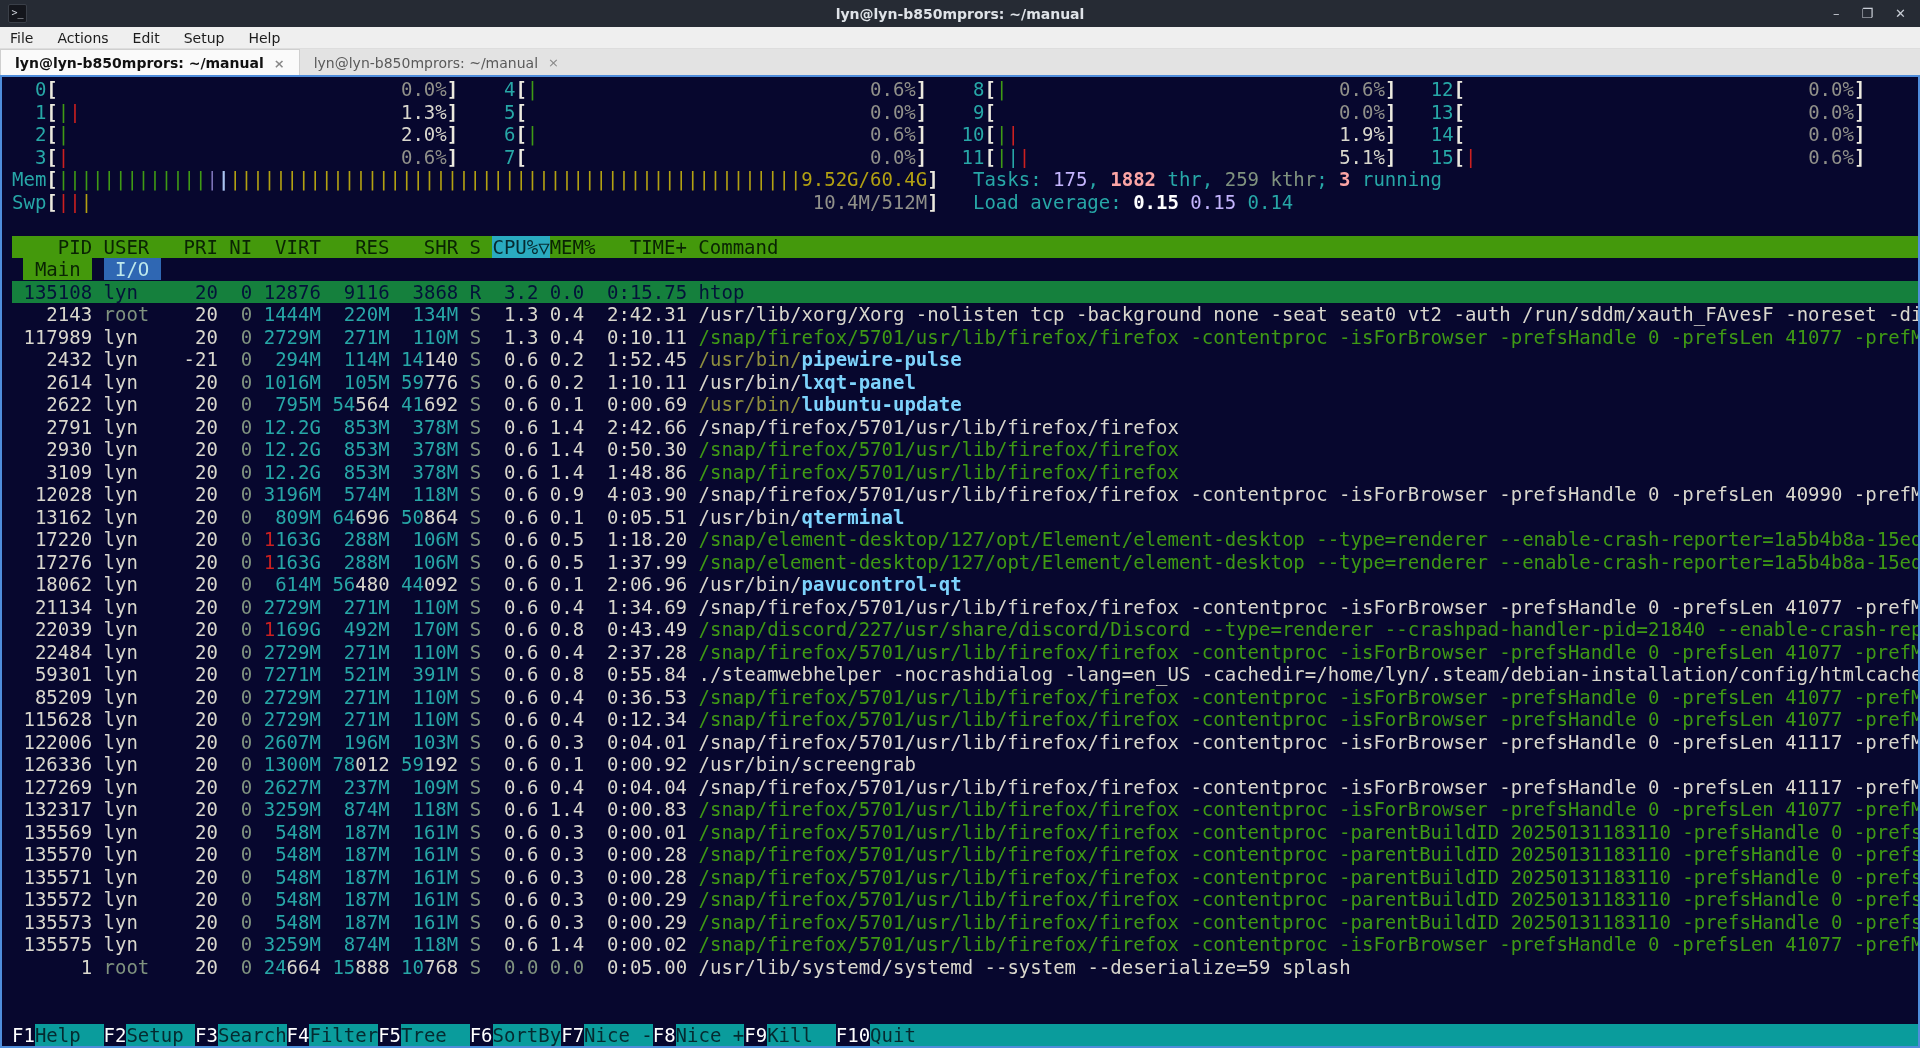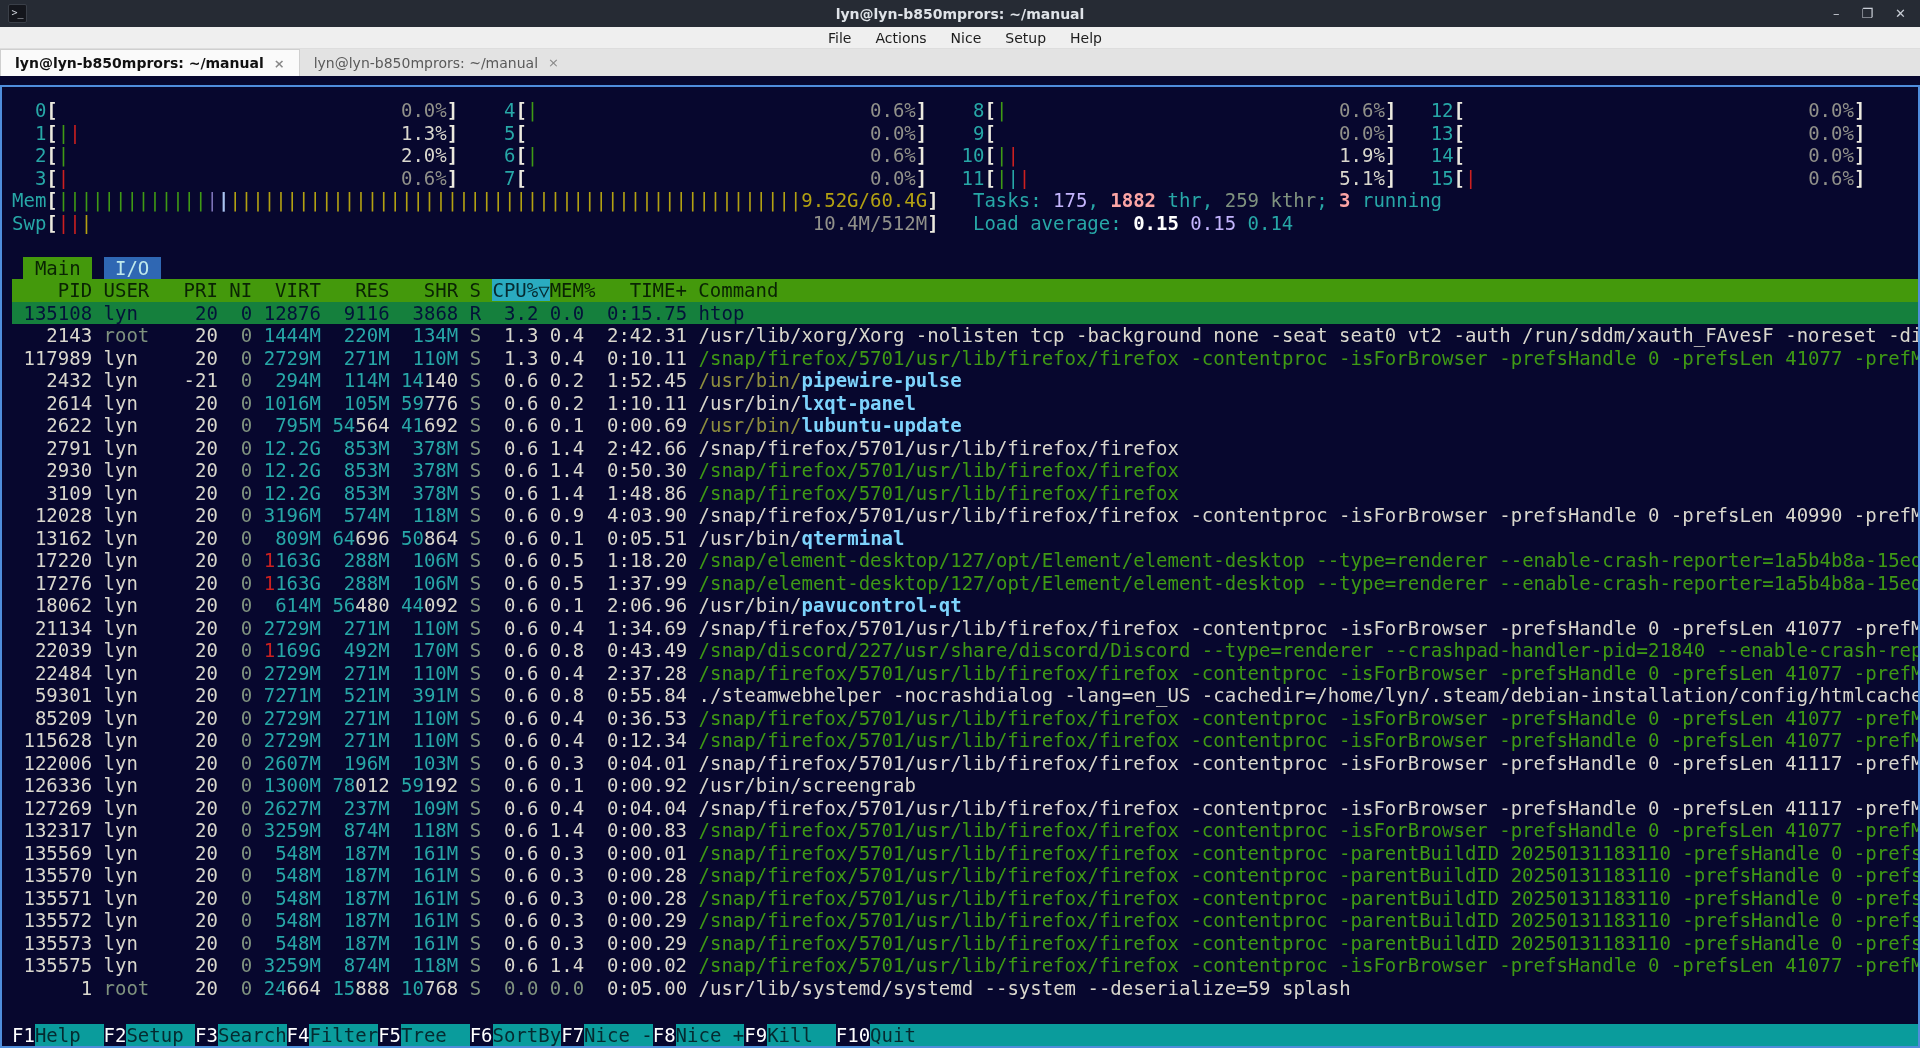--- a/index.html
+++ b/index.html
@@ -7,30 +7,30 @@
           font-family:"DejaVu Sans",sans-serif;background:#07072e;}
   
   .titlebar{height:27px;background:#262b34;display:flex;align-items:center;color:#dfe3e8;}
   .term-icon{width:17px;height:17px;margin-left:8px;background:#14161c;border:1px solid #3a3f48;
              color:#cfd3da;font-family:"DejaVu Sans Mono",monospace;font-size:10px;line-height:16px;
              text-align:center;border-radius:2px;}
   .titletext{position:absolute;left:0;right:0;text-align:center;font-size:14px;font-weight:bold;pointer-events:none;}
   .wctrls{margin-left:auto;display:flex;gap:22px;margin-right:14px;font-size:13px;color:#c9ced6;z-index:2;}
   .wctrls span{cursor:default;}
   .menubar{height:21px;background:#efefef;display:flex;align-items:center;gap:24px;
-           padding-left:10px;font-size:14px;color:#1c1c1c;border-bottom:1px solid #ddd;justify-content:center;}
+           padding-left:10px;font-size:14px;color:#1c1c1c;border-bottom:1px solid #ddd;}
   .tabbar{height:27px;background:#e3e3e3;display:flex;align-items:stretch;font-size:14px;}
   .ttab{display:flex;align-items:center;gap:10px;padding:0 14px;color:#5a5a5a;}
   .ttab.active{background:#fafafa;color:#111;font-weight:bold;border:1px solid #cfcfcf;border-bottom:none;}
   .ttab .x{color:#888;font-size:13px;}
   
   .term{position:absolute;top:75px;left:0;right:0;bottom:0;background:#07072e;
         border:2px solid #4f8ddb;display:flex;flex-direction:column;
         font-family:"DejaVu Sans Mono",monospace;font-size:19px;
-        padding:12px 0 0 10px;box-sizing:border-box;overflow:hidden;margin-top:10px;}
+        padding:1px 0 0 10px;box-sizing:border-box;overflow:hidden;}
   .ln{height:22.5px;line-height:22.5px;white-space:pre;overflow:hidden;flex:0 0 auto;}
   .spacer{flex:1 1 auto;}
   
   .c{color:#27a7a7}            
   .bc{color:#c4b5fd;font-weight:normal}
   .g{color:#3f9a15}            
   .bg2{color:#fca5a5;font-weight:bold}
   .y{color:#b3a112}            
   .Y{color:#7dd3fc;font-weight:bold}
   .r{color:#cc2020}
@@ -64,21 +64,21 @@
     <div class="titletext">lyn@lyn-b850mprors: ~/manual</div>
     <div class="wctrls">
         <span>–</span>
         <span>❐</span>
         <span>✕</span>
       </div>
   </div>
   <div class="menubar">
       <span>File</span>
       <span>Actions</span>
-      <span>Nice</span>
+      <span>Edit</span>
       <span>Setup</span>
       <span>Help</span>
     </div>
   <div class="tabbar">
       <div class="ttab active">
         <span>lyn@lyn-b850mprors: ~/manual</span>
         <span class="x">×</span>
       </div>
       <div class="ttab">
         <span>lyn@lyn-b850mprors: ~/manual</span>
@@ -86,22 +86,22 @@
       </div>
     </div>
   <div class="term">
       <div class="ln"><span class="c">  0</span><span class="wb">[</span><span>                              </span><span class="d">0.0%</span><span class="wb">]</span><span>  </span><span class="c">  4</span><span class="wb">[</span><span class="g">|</span><span>                             </span><span class="d">0.6%</span><span class="wb">]</span><span>  </span><span class="c">  8</span><span class="wb">[</span><span class="g">|</span><span>                             </span><span class="d">0.6%</span><span class="wb">]</span><span>  </span><span class="c"> 12</span><span class="wb">[</span><span>                              </span><span class="d">0.0%</span><span class="wb">]</span><span>  </span></div>
       <div class="ln"><span class="c">  1</span><span class="wb">[</span><span class="g">|</span><span class="r">|</span><span>                            </span><span class="f">1.3%</span><span class="wb">]</span><span>  </span><span class="c">  5</span><span class="wb">[</span><span>                              </span><span class="d">0.0%</span><span class="wb">]</span><span>  </span><span class="c">  9</span><span class="wb">[</span><span>                              </span><span class="d">0.0%</span><span class="wb">]</span><span>  </span><span class="c"> 13</span><span class="wb">[</span><span>                              </span><span class="d">0.0%</span><span class="wb">]</span><span>  </span></div>
       <div class="ln"><span class="c">  2</span><span class="wb">[</span><span class="g">|</span><span>                             </span><span class="f">2.0%</span><span class="wb">]</span><span>  </span><span class="c">  6</span><span class="wb">[</span><span class="g">|</span><span>                             </span><span class="d">0.6%</span><span class="wb">]</span><span>  </span><span class="c"> 10</span><span class="wb">[</span><span class="g">|</span><span class="r">|</span><span>                            </span><span class="f">1.9%</span><span class="wb">]</span><span>  </span><span class="c"> 14</span><span class="wb">[</span><span>                              </span><span class="d">0.0%</span><span class="wb">]</span><span>  </span></div>
       <div class="ln"><span class="c">  3</span><span class="wb">[</span><span class="r">|</span><span>                             </span><span class="d">0.6%</span><span class="wb">]</span><span>  </span><span class="c">  7</span><span class="wb">[</span><span>                              </span><span class="d">0.0%</span><span class="wb">]</span><span>  </span><span class="c"> 11</span><span class="wb">[</span><span class="g">|</span><span class="c">|</span><span class="r">|</span><span>                           </span><span class="f">5.1%</span><span class="wb">]</span><span>  </span><span class="c"> 15</span><span class="wb">[</span><span class="r">|</span><span>                             </span><span class="d">0.6%</span><span class="wb">]</span><span>  </span></div>
       <div class="ln"><span class="c">Mem</span><span class="wb">[</span><span class="g">|||||||||||||</span><span class="bl">|</span><span class="bw">|</span><span class="y">||||||||||||||||||||||||||||||||||||||||||||||||||</span><span class="y">9.52G/60.4G</span><span class="wb">]</span><span>   </span><span class="c">Tasks: </span><span class="bc">175</span><span class="c">, </span><span class="bg2">1882</span><span class="c"> thr, </span><span class="s">259 kthr</span><span class="c">; </span><span class="bg2">3</span><span class="c"> running</span></div>
       <div class="ln"><span class="c">Swp</span><span class="wb">[</span><span class="r">|</span><span class="r">|</span><span class="y">|</span><span>                                                               </span><span class="d">10.4M/512M</span><span class="wb">]</span><span>   </span><span class="c">Load average: </span><span class="w">0.15 </span><span class="bc">0.15 </span><span class="c">0.14</span></div>
       <div class="ln"></div>
+      <div class="ln hdr"><span>    PID USER   PRI NI  VIRT   RES   SHR S </span><span class="hsort">CPU%▽</span><span>MEM%   TIME+ Command</span></div>
       <div class="ln"><span> </span><span class="tabmain"> Main </span><span> </span><span class="tabio"> I/O </span></div>
-      <div class="ln hdr"><span>    PID USER   PRI NI  VIRT   RES   SHR S </span><span class="hsort">CPU%▽</span><span>MEM%   TIME+ Command</span></div>
       <div class="ln sel"><span class="f"> 135108</span><span> </span><span class="f">lyn    </span><span class="f"> 20</span><span class="s">  0</span><span> </span><span class="c">12</span><span class="f">876</span><span>  </span><span class="c">9</span><span class="f">116</span><span>  </span><span class="c">3</span><span class="f">868</span><span> </span><span class="g">R</span><span class="f">  3.2</span><span class="f"> 0.0</span><span class="f">  0:15.75</span><span> </span><span class="f">htop</span></div>
       <div class="ln"><span class="f">   2143</span><span> </span><span class="s">root   </span><span class="f"> 20</span><span class="s">  0</span><span> </span><span class="c">1444M</span><span>  </span><span class="c">220M</span><span>  </span><span class="c">134M</span><span> </span><span class="s">S</span><span class="f">  1.3</span><span class="f"> 0.4</span><span class="f">  2:42.31</span><span> </span><span class="f">/usr/lib/xorg/Xorg -nolisten tcp -background none -seat seat0 vt2 -auth /run/sddm/xauth_FAvesF -noreset -dis</span></div>
       <div class="ln"><span class="f"> 117989</span><span> </span><span class="f">lyn    </span><span class="f"> 20</span><span class="s">  0</span><span> </span><span class="c">2729M</span><span>  </span><span class="c">271M</span><span>  </span><span class="c">110M</span><span> </span><span class="s">S</span><span class="f">  1.3</span><span class="f"> 0.4</span><span class="f">  0:10.11</span><span> </span><span class="g">/snap/firefox/5701/usr/lib/firefox/firefox -contentproc -isForBrowser -prefsHandle 0 -prefsLen 41077 -prefMa</span></div>
       <div class="ln"><span class="f">   2432</span><span> </span><span class="f">lyn    </span><span class="f">-21</span><span class="s">  0</span><span>  </span><span class="c">294M</span><span>  </span><span class="c">114M</span><span> </span><span class="c">14</span><span class="f">140</span><span> </span><span class="s">S</span><span class="f">  0.6</span><span class="f"> 0.2</span><span class="f">  1:52.45</span><span> </span><span class="p">/usr/bin/</span><span class="Y">pipewire-pulse</span></div>
       <div class="ln"><span class="f">   2614</span><span> </span><span class="f">lyn    </span><span class="f"> 20</span><span class="s">  0</span><span> </span><span class="c">1016M</span><span>  </span><span class="c">105M</span><span> </span><span class="c">59</span><span class="f">776</span><span> </span><span class="s">S</span><span class="f">  0.6</span><span class="f"> 0.2</span><span class="f">  1:10.11</span><span> </span><span class="f">/usr/bin/</span><span class="Y">lxqt-panel</span></div>
       <div class="ln"><span class="f">   2622</span><span> </span><span class="f">lyn    </span><span class="f"> 20</span><span class="s">  0</span><span>  </span><span class="c">795M</span><span> </span><span class="c">54</span><span class="f">564</span><span> </span><span class="c">41</span><span class="f">692</span><span> </span><span class="s">S</span><span class="f">  0.6</span><span class="f"> 0.1</span><span class="f">  0:00.69</span><span> </span><span class="p">/usr/bin/</span><span class="Y">lubuntu-update</span></div>
       <div class="ln"><span class="f">   2791</span><span> </span><span class="f">lyn    </span><span class="f"> 20</span><span class="s">  0</span><span> </span><span class="c">12.2G</span><span>  </span><span class="c">853M</span><span>  </span><span class="c">378M</span><span> </span><span class="s">S</span><span class="f">  0.6</span><span class="f"> 1.4</span><span class="f">  2:42.66</span><span> </span><span class="f">/snap/firefox/5701/usr/lib/firefox/firefox</span></div>
       <div class="ln"><span class="f">   2930</span><span> </span><span class="f">lyn    </span><span class="f"> 20</span><span class="s">  0</span><span> </span><span class="c">12.2G</span><span>  </span><span class="c">853M</span><span>  </span><span class="c">378M</span><span> </span><span class="s">S</span><span class="f">  0.6</span><span class="f"> 1.4</span><span class="f">  0:50.30</span><span> </span><span class="g">/snap/firefox/5701/usr/lib/firefox/firefox</span></div>
       <div class="ln"><span class="f">   3109</span><span> </span><span class="f">lyn    </span><span class="f"> 20</span><span class="s">  0</span><span> </span><span class="c">12.2G</span><span>  </span><span class="c">853M</span><span>  </span><span class="c">378M</span><span> </span><span class="s">S</span><span class="f">  0.6</span><span class="f"> 1.4</span><span class="f">  1:48.86</span><span> </span><span class="g">/snap/firefox/5701/usr/lib/firefox/firefox</span></div>
       <div class="ln"><span class="f">  12028</span><span> </span><span class="f">lyn    </span><span class="f"> 20</span><span class="s">  0</span><span> </span><span class="c">3196M</span><span>  </span><span class="c">574M</span><span>  </span><span class="c">118M</span><span> </span><span class="s">S</span><span class="f">  0.6</span><span class="f"> 0.9</span><span class="f">  4:03.90</span><span> </span><span class="f">/snap/firefox/5701/usr/lib/firefox/firefox -contentproc -isForBrowser -prefsHandle 0 -prefsLen 40990 -prefMa</span></div>

